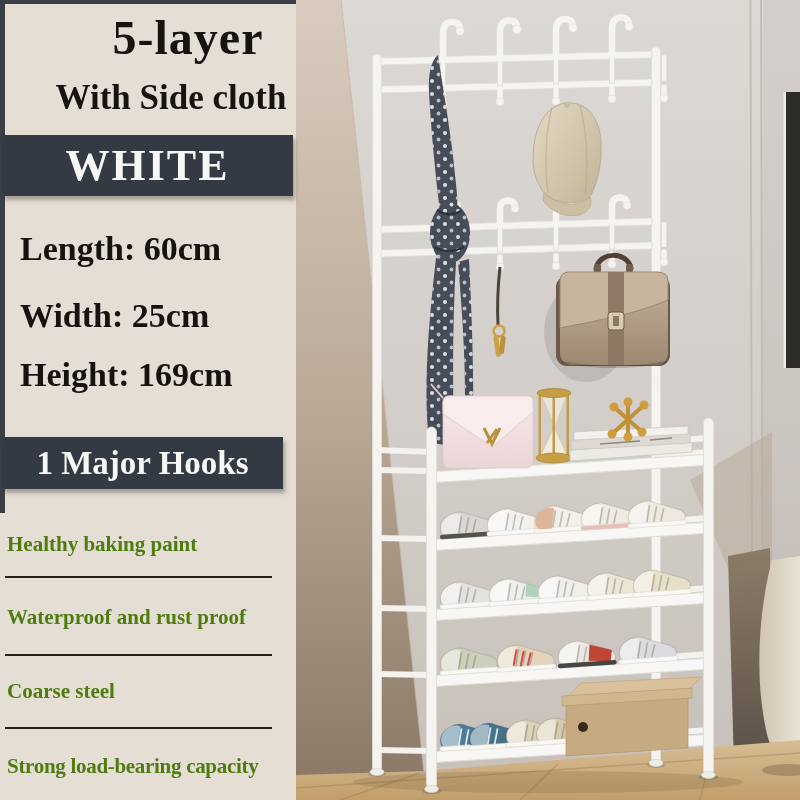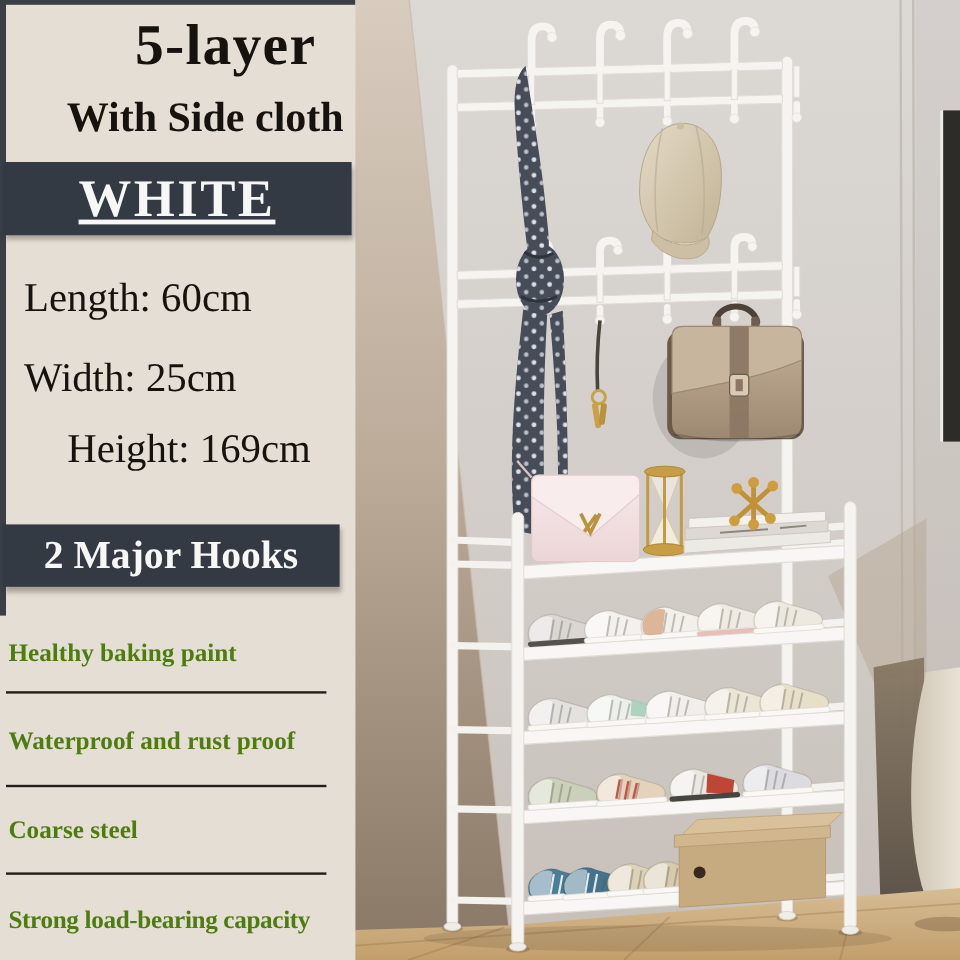--- a/index.html
+++ b/index.html
@@ -10,24 +10,24 @@
   .panel{position:absolute;left:0;top:0;width:296px;height:800px;background:#e5ded5;z-index:2;}
   .border-top{position:absolute;left:0;top:0;width:296px;height:4px;background:#3a3f46;}
   .border-left{position:absolute;left:0;top:0;width:5px;height:513px;background:#3a3f46;}
   .p-title{position:absolute;top:10px;left:0;width:296px;text-align:center;
            font-size:48px;font-weight:bold;color:#16130e;letter-spacing:1px;margin-left:40px;}
   .p-sub{position:absolute;top:78px;left:0;width:342px;text-align:center;
          font-size:35px;font-weight:bold;color:#16130e;}
   .badge{position:absolute;background:#343a43;color:#f7f7f5;text-align:center;
          font-weight:bold;box-shadow:2px 4px 4px rgba(70,58,45,.4);}
   .badge-white{left:2px;top:135px;width:291px;height:61px;line-height:61px;
-               font-size:44px;letter-spacing:2px;text-decoration:underline;}
+               font-size:44px;letter-spacing:2px;}
   .badge-hooks{left:2px;top:437px;width:281px;height:52px;line-height:52px;font-size:33px;}
-  .dim{position:absolute;left:20px;font-size:34px;font-weight:normal;color:#16130e;white-space:nowrap;}
-  .dim1{top:230px;} .dim2{top:297px;} .dim3{top:356px;margin-left:36px;}
+  .dim{position:absolute;left:20px;font-size:34px;font-weight:bold;color:#16130e;white-space:nowrap;}
+  .dim1{top:230px;} .dim2{top:297px;} .dim3{top:356px;}
   .feat{position:absolute;left:7px;font-size:21px;font-weight:bold;color:#4d7c0f;white-space:nowrap;}
   .f1{top:532px;} .f2{top:605px;} .f3{top:679px;} .f4{top:754px;letter-spacing:-0.3px;}
   .sep{position:absolute;left:5px;width:267px;height:2px;background:#221f1b;}
   .s1{top:576px;} .s2{top:654px;} .s3{top:727px;}
   
   .photo{position:absolute;left:296px;top:0;width:504px;height:800px;z-index:1;}
 </style>
 </head>
 <body>
 
@@ -39,21 +39,21 @@
 
     <div class="p-title">5-layer</div>
     <div class="p-sub">With Side cloth</div>
 
     <div class="badge badge-white">WHITE</div>
 
     <div class="dim dim1">Length: 60cm</div>
     <div class="dim dim2">Width: 25cm</div>
     <div class="dim dim3">Height: 169cm</div>
 
-    <div class="badge badge-hooks">2 Major Hooks</div>
+    <div class="badge badge-hooks">1 Major Hooks</div>
 
     <div class="feat f1">Healthy baking paint</div>
     <div class="sep s1"></div>
     <div class="feat f2">Waterproof and rust proof</div>
     <div class="sep s2"></div>
     <div class="feat f3">Coarse steel</div>
     <div class="sep s3"></div>
     <div class="feat f4">Strong load-bearing capacity</div>
   </div>
 

